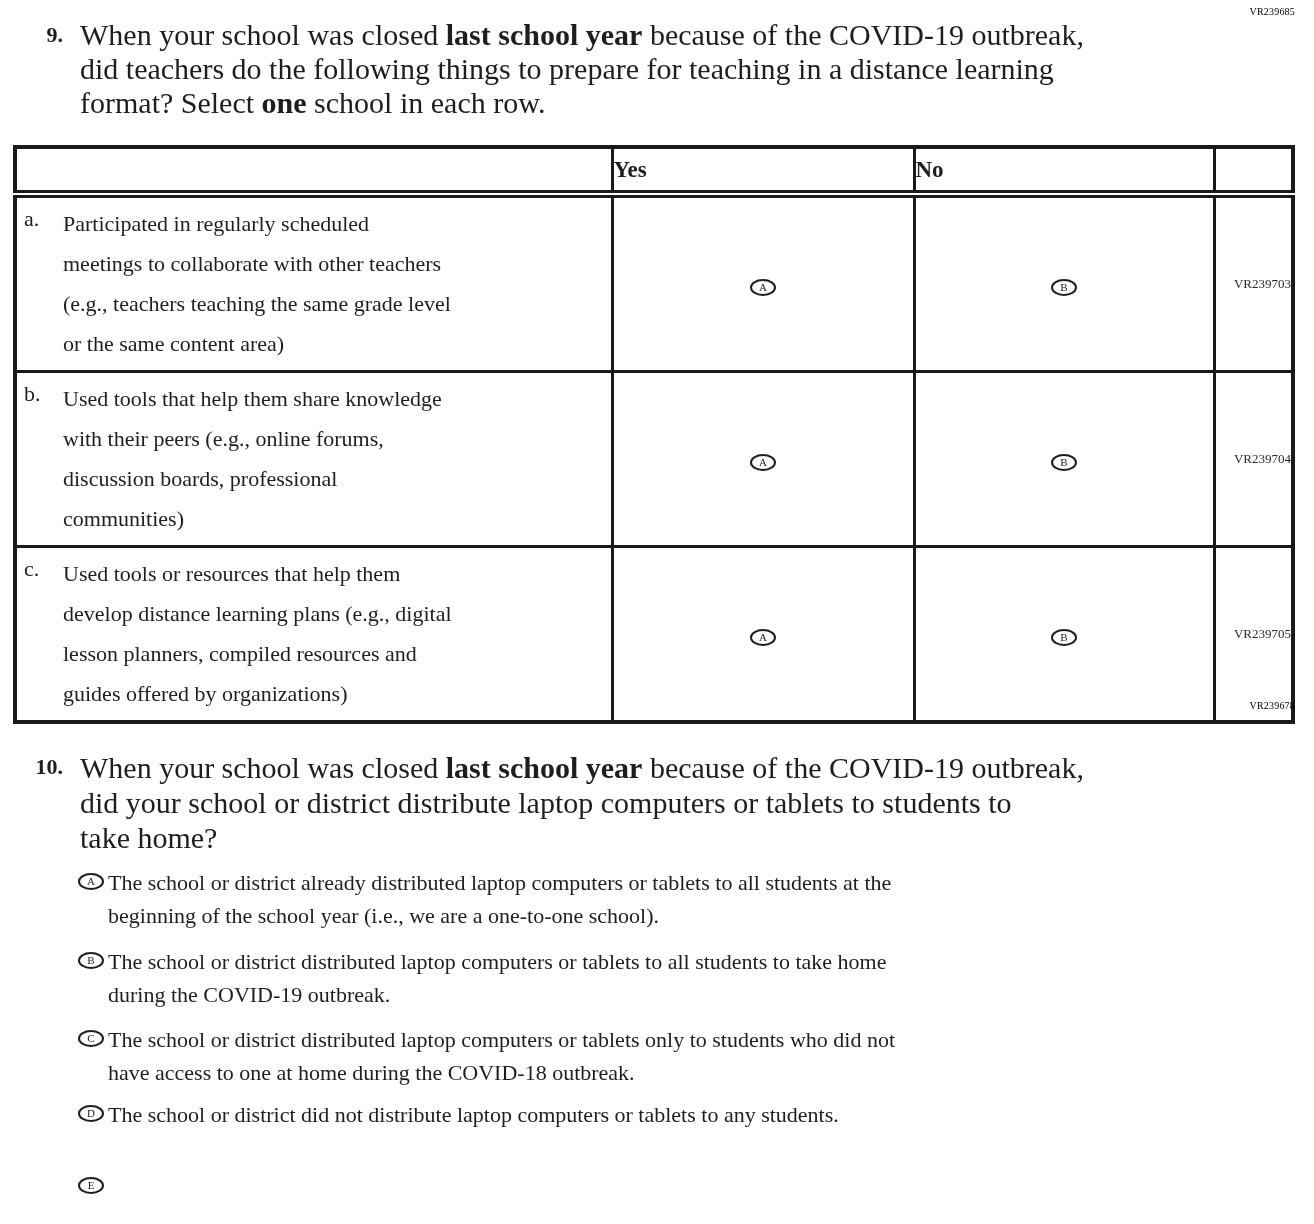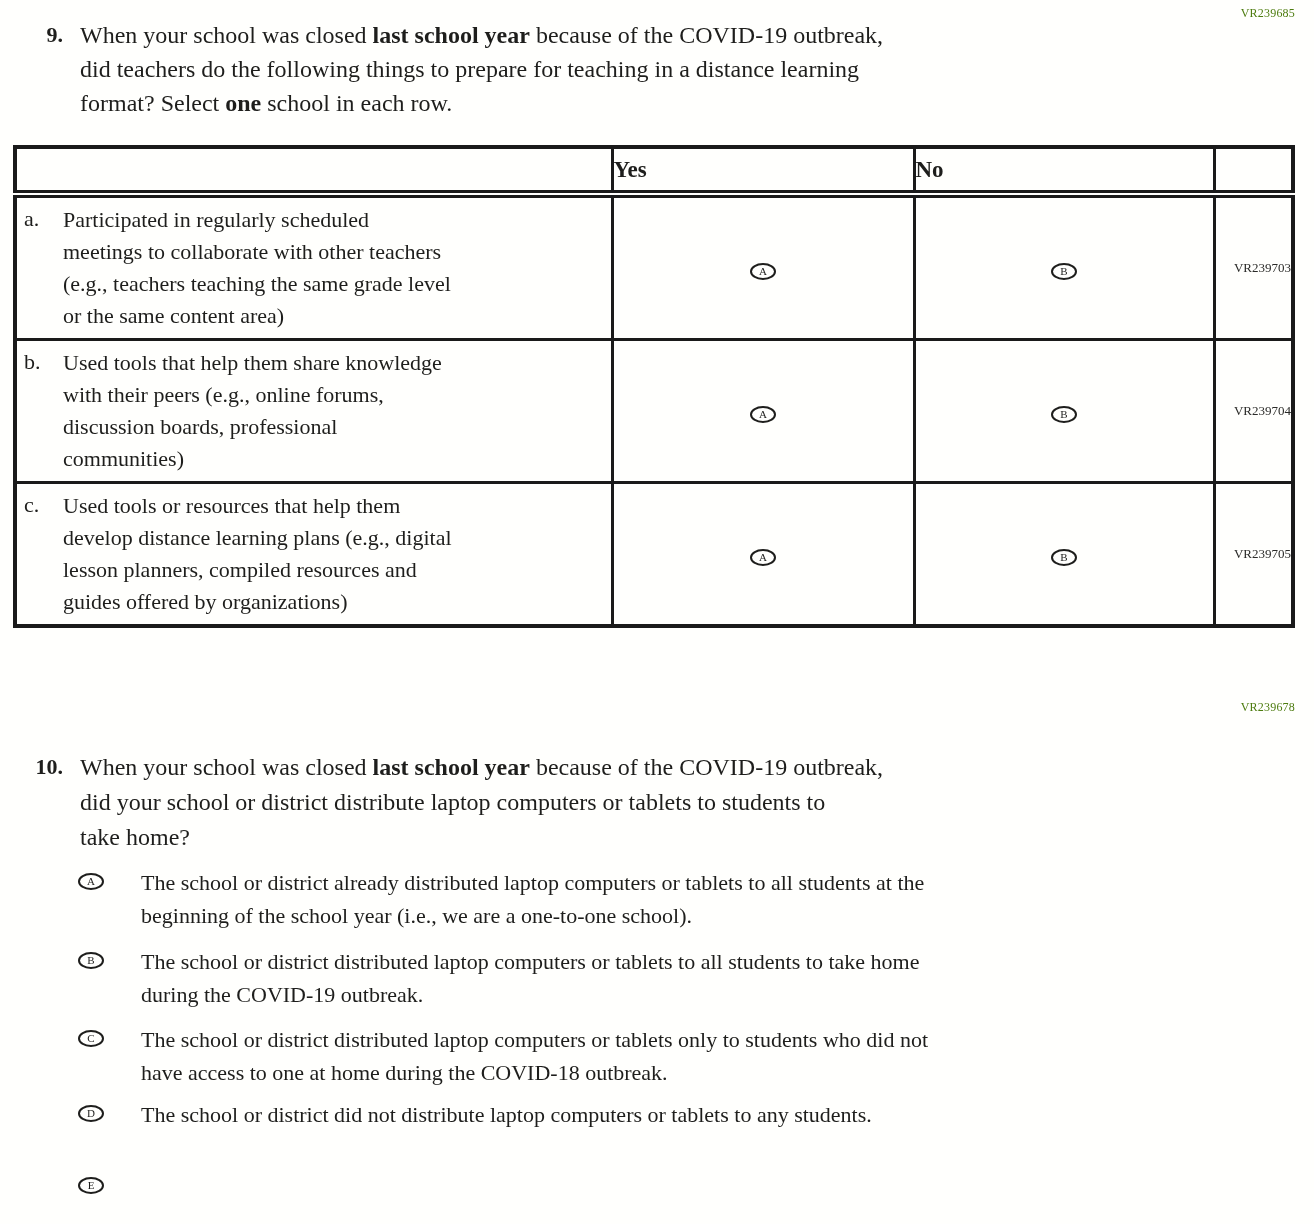--- a/index.html
+++ b/index.html
@@ -7,36 +7,36 @@
   .page {
     position:relative;
     width:1314px; height:1224px;
     background:#fffffd;
     color:#1e1e1c;
     font-family:"Liberation Serif","DejaVu Serif",serif;
     overflow:hidden;
   }
   .vr-code {
     position:absolute;
-    font-size:12px;
-    color:#4d7c0f;
+    font-size:10px;
+    color:#000000;
     letter-spacing:0.2px;
   }
   .vr-top { top:6px; right:19px; }
   .vr-mid { top:700px; right:19px; }
 
   .question { position:absolute; display:flex; }
   .q-num {
     width:63px; text-align:right;
     font-weight:bold; font-size:22px; line-height:34px;
     flex:none;
   }
   .q-body {
     margin-left:17px;
-    font-size:24px;
+    font-size:30px;
     white-space:pre-line;
   }
   .q9 { top:18px; left:0; }
   .q9 .q-body { line-height:34px; }
   .q10 { top:750px; left:0; }
   .q10 .q-body { line-height:35px; }
 
   table.matrix {
     position:absolute; top:145px; left:13px;
     width:1278px;
@@ -48,21 +48,21 @@
   table.matrix { border-width:4px; }
   table.matrix th {
     height:47px;
     font-weight:bold; font-size:23px;
     border-bottom:8px double #1a1a1a;
     text-align:left; vertical-align:middle;
   }
   td.stub { vertical-align:top; padding:6px 6px 6px 7px; }
   .stub-inner { display:flex; }
   .row-letter { width:39px; flex:none; line-height:30px; }
-  .row-text { line-height:32px; white-space:pre-line; }
+  .row-text { line-height:40px; white-space:pre-line; }
   td.choice { text-align:center; vertical-align:middle; }
   td.code-cell {
     font-size:13px; padding-left:4px;
     vertical-align:middle; text-align:right;
     color:#2a2a28;
   }
   tr.r-a td { height:127px; }
   tr.r-b td { height:126px; }
   tr.r-c td { height:123px; }
 
@@ -77,21 +77,21 @@
     background:transparent;
     cursor:pointer;
   }
   .option {
     position:absolute; left:78px;
     display:flex;
     width:1190px;
   }
   .option .bubble { margin-top:7px; flex:none; }
   .opt-text {
-    margin-left:37px;
+    margin-left:4px;
     font-size:22px; line-height:33px;
     white-space:pre-line;
   }
   .opt-a { top:866px; }
   .opt-b { top:945px; }
   .opt-c { top:1023px; }
   .opt-d { top:1098px; }
   .opt-e { top:1170px; }
   .specify-line {
     display:inline-block;

